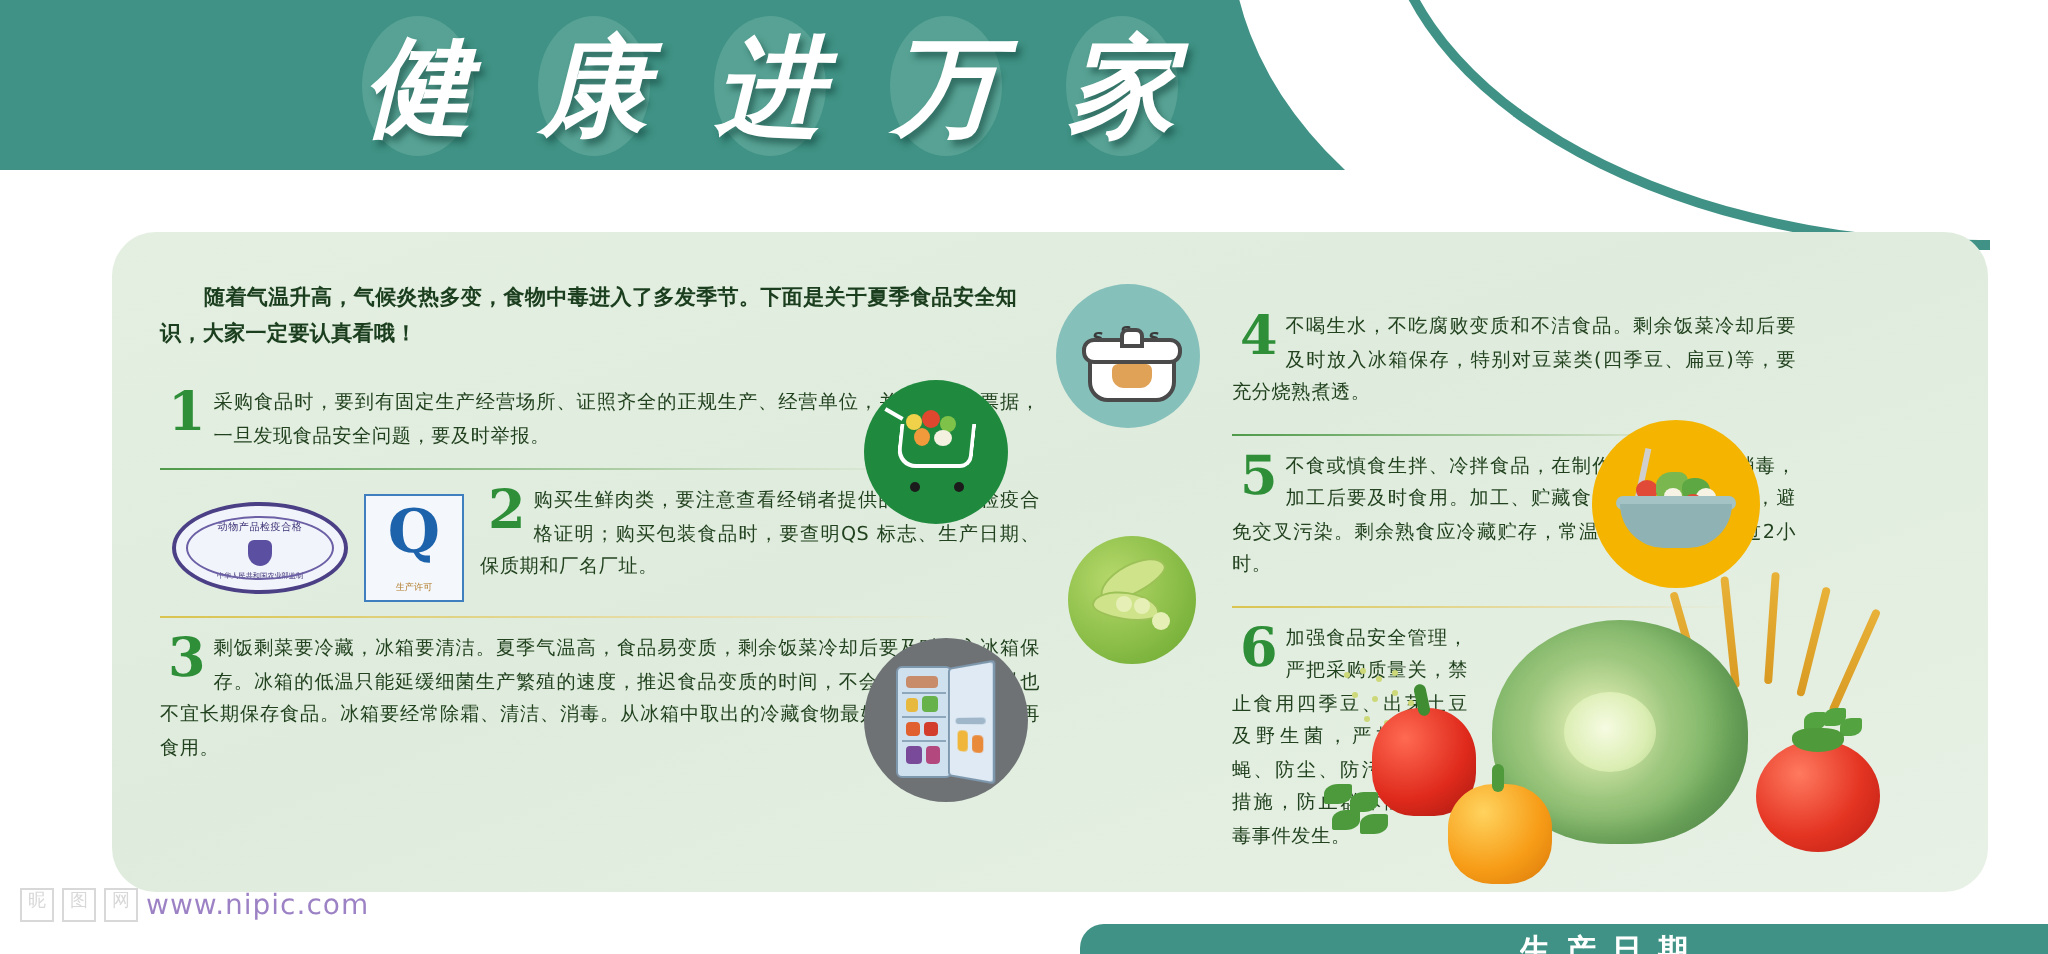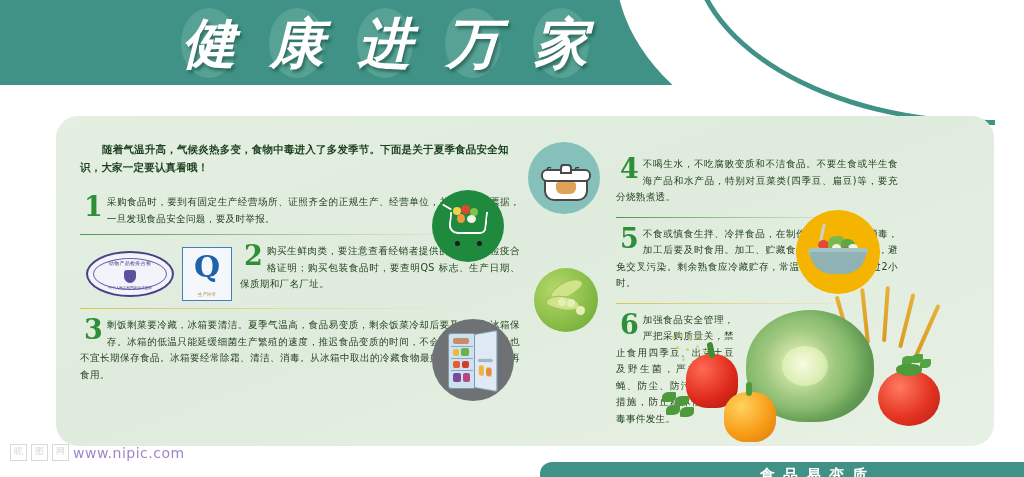--- a/index.html
+++ b/index.html
@@ -206,21 +206,21 @@
 
         <div class="item">
           <div class="num">3</div>
           <div class="itext">剩饭剩菜要冷藏，冰箱要清洁。夏季气温高，食品易变质，剩余饭菜冷却后要及时放入冰箱保存。冰箱的低温只能延缓细菌生产繁殖的速度，推迟食品变质的时间，不会杀灭细菌，所以也不宜长期保存食品。冰箱要经常除霜、清洁、消毒。从冰箱中取出的冷藏食物最好重新烧煮透和后再食用。</div>
         </div>
       </div>
 
       <div class="col-r">
         <div class="item">
           <div class="num">4</div>
-          <div class="itext">不喝生水，不吃腐败变质和不洁食品。不要生食或半生食海产品和水产品，特别对豆菜类(四季豆、扁豆)等，要充分烧熟煮透。</div>
+          <div class="itext">不喝生水，不吃腐败变质和不洁食品。剩余饭菜冷却后要及时放入冰箱保存，特别对豆菜类(四季豆、扁豆)等，要充分烧熟煮透。</div>
         </div>
         <div style="clear:both"></div>
         <div class="divider"></div>
 
         <div class="item">
           <div class="num">5</div>
           <div class="itext">不食或慎食生拌、冷拌食品，在制作时要做好清洗消毒，加工后要及时食用。加工、贮藏食品，做到生熟分开，避免交叉污染。剩余熟食应冷藏贮存，常温下保存时间不超过2小时。</div>
         </div>
         <div style="clear:both"></div>
         <div class="divider y"></div>
@@ -352,15 +352,15 @@
   </div>
 
   <div class="wm">
     <div class="box">昵</div>
     <div class="box">图</div>
     <div class="box">网</div>
     <div class="u">www.nipic.com</div>
   </div>
 
   <div class="bottom-band"></div>
-  <div class="bottom-text">食品易变质</div>
+  <div class="bottom-text">生产日期</div>
 
 </div>
 
 </body></html>

